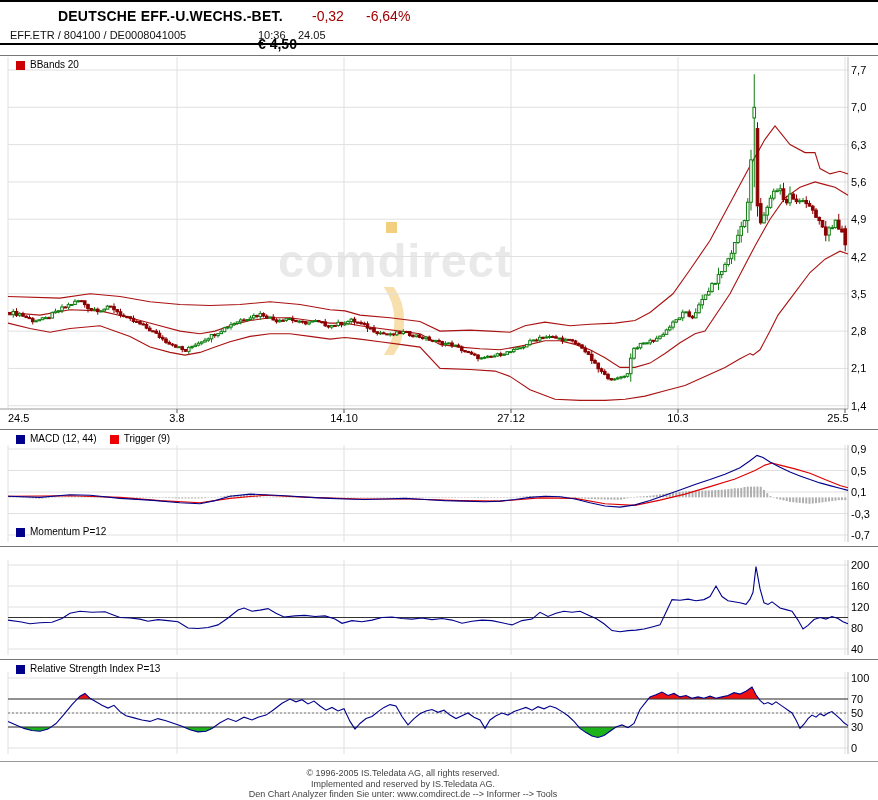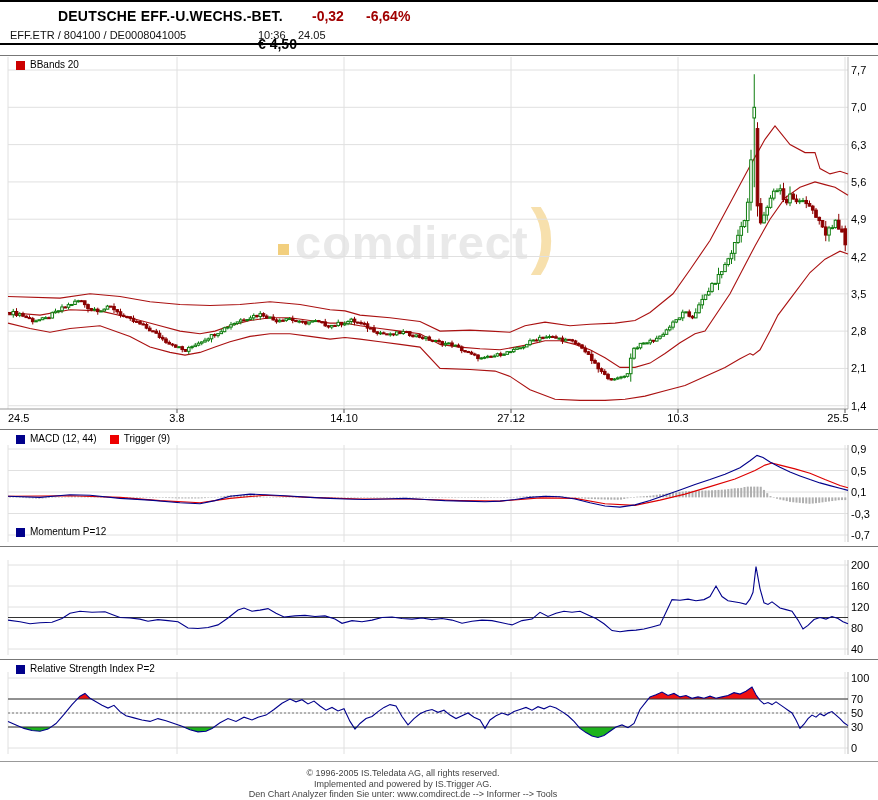--- a/index.html
+++ b/index.html
@@ -1,28 +1,28 @@
 <!DOCTYPE html>
 <html><head>
 <meta charset="utf-8">
 <style>
   html,body{margin:0;padding:0;background:#fff;}
   #stage{position:relative;width:878px;height:800px;background:#fff;overflow:hidden;
          font-family:"Liberation Sans",sans-serif;border-top:2px solid #000;}
   .abs{position:absolute;}
   .hdr-title{left:10px;top:6px;font-size:14px;font-weight:bold;color:#000;letter-spacing:.2px;padding-left:48px;}
   .hdr-price{left:258px;top:6px;font-size:14px;font-weight:bold;color:#000;margin-top:28px;}
-  .hdr-chg{top:6px;font-size:14px;font-weight:bold;color:#a00000;}
+  .hdr-chg{top:6px;font-size:14px;font-weight:normal;color:#a00000;}
   .hdr-sub{top:27px;font-size:11px;color:#111;}
   #hdr-sep{left:0;top:41px;width:878px;height:2px;background:#000;}
   .panel-sep{left:0;width:878px;height:1px;background:#777;}
   .legend{position:absolute;left:16px;display:flex;align-items:flex-end;gap:5px;
           font-size:10px;color:#000;z-index:3;}
   .sq{width:9px;height:9px;display:inline-block;}
-  #watermark{left:278px;top:206px;z-index:0;display:flex;align-items:center;white-space:nowrap;}
+  #watermark{left:278px;top:206px;z-index:0;display:flex;align-items:center;white-space:nowrap;flex-direction:column;}
   #wm-dot{width:11px;height:11px;background:#f2cf7e;display:inline-block;margin-right:6px;margin-top:14px;}
   #wm-text{font-size:47px;font-weight:bold;color:#e9e9e9;letter-spacing:1px;}
   #wm-paren{font-size:72px;font-weight:bold;color:#f7e0ad;margin-left:2px;margin-top:-14px;}
   #chart-svg{position:absolute;left:0;top:0;z-index:1;}
   #footer{left:0;top:766px;width:806px;text-align:center;font-size:9px;color:#444;line-height:10.5px;z-index:3;}
 </style>
 </head>
 <body>
 
 <div id="stage">
@@ -939,22 +939,22 @@
     <span>MACD (12, 44)</span>
     <span class="sq" style="background:#ee0000;margin-left:8px"></span>
     <span>Trigger (9)</span>
   </div>
   <div class="legend" style="top:524px">
     <span class="sq" style="background:#00008b"></span>
     <span>Momentum P=12</span>
   </div>
   <div class="legend" style="top:661px">
     <span class="sq" style="background:#00008b"></span>
-    <span>Relative Strength Index P=2</span>
+    <span>Relative Strength Index P=13</span>
   </div>
 
   <div class="abs" id="footer">
     <div>© 1996-2005 IS.Teledata AG, all rights reserved.</div>
-    <div>Implemented and powered by IS.Trigger AG.</div>
+    <div>Implemented and reserved by IS.Teledata AG.</div>
     <div>Den Chart Analyzer finden Sie unter: www.comdirect.de --&gt; Informer --&gt; Tools</div>
   </div>
 
 </div>
 
 </body></html>

